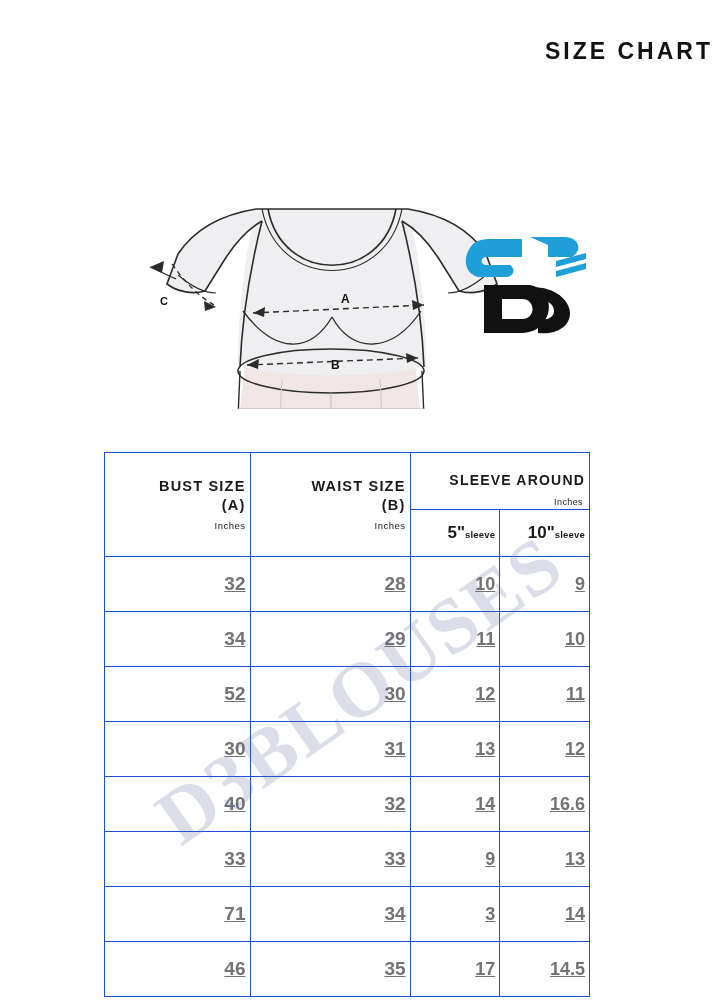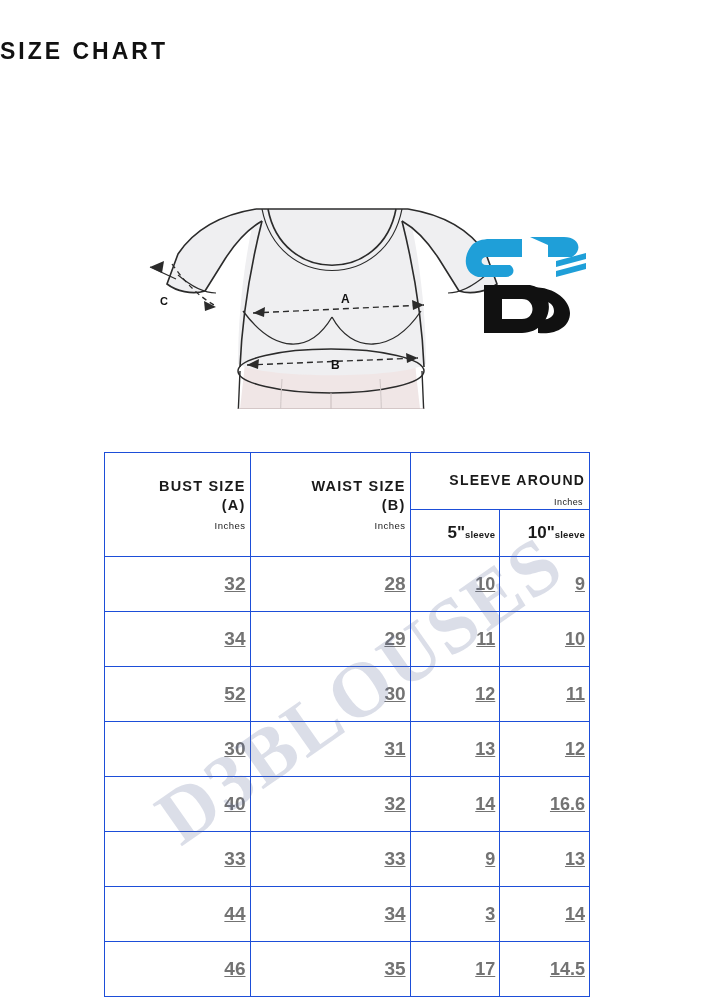--- a/index.html
+++ b/index.html
@@ -11,21 +11,21 @@
     width: 713px;
     height: 1000px;
     position: relative;
     font-family: "Liberation Sans", sans-serif;
     color: #1a1a1a;
     overflow: hidden;
   }
 
   
   .title {
-    text-align: left;
+    text-align: right;
     font-size: 23px;
     font-weight: bold;
     letter-spacing: 3px;
     margin-top: 38px;
     color: #111;
   }
 
   
   .illustration {
     position: relative;
@@ -276,21 +276,21 @@
         <td class="val small-col">14</td>
         <td class="val small-col">16.6</td>
       </tr>
       <tr>
         <td class="val">33</td>
         <td class="val">33</td>
         <td class="val small-col">9</td>
         <td class="val small-col">13</td>
       </tr>
       <tr>
-        <td class="val">44</td>
+        <td class="val">71</td>
         <td class="val">34</td>
         <td class="val small-col">3</td>
         <td class="val small-col">14</td>
       </tr>
       <tr>
         <td class="val">46</td>
         <td class="val">35</td>
         <td class="val small-col">17</td>
         <td class="val small-col">14.5</td>
       </tr>

